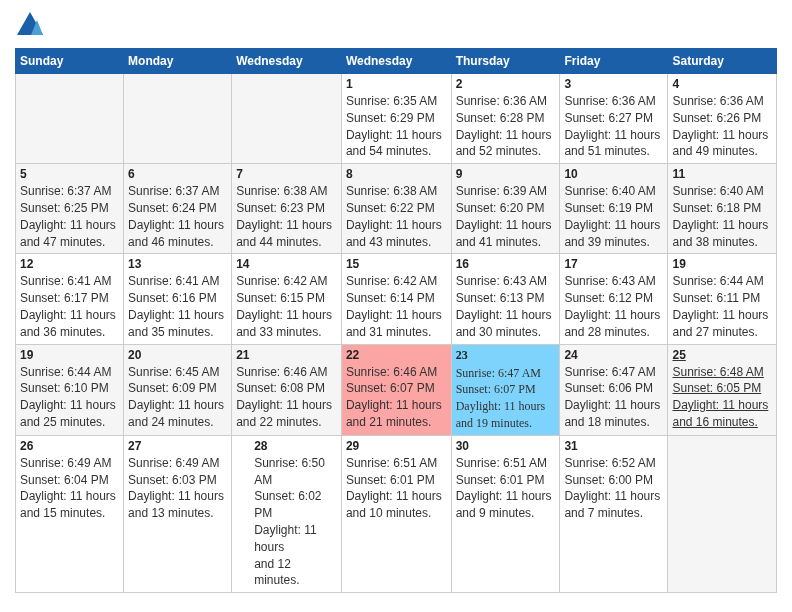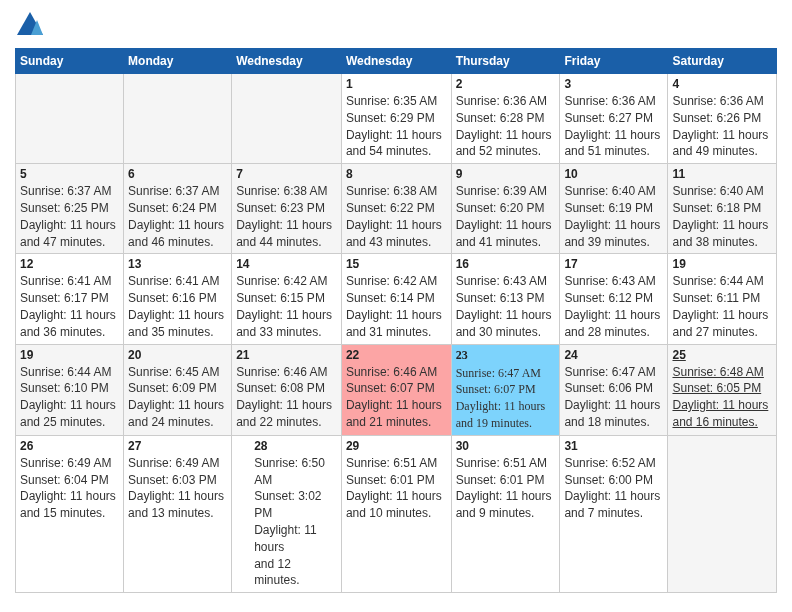--- a/index.html
+++ b/index.html
@@ -326,21 +326,21 @@
           <td style="background: rgb(255, 255, 255);">
             <div class="day-number">27</div>
             <div class="day-info" style="white-space: pre-line;">Sunrise: 6:49 AM
 Sunset: 6:03 PM
 Daylight: 11 hours
 and 13 minutes.</div>
           </td>
           <td style="background: rgb(255, 255, 255); padding-left: 22px;">
             <div class="day-number">28</div>
             <div class="day-info" style="white-space: pre-line;">Sunrise: 6:50 AM
-Sunset: 3:02 PM
+Sunset: 6:02 PM
 Daylight: 11 hours
 and 12 minutes.</div>
           </td>
           <td style="background: rgb(255, 255, 255);">
             <div class="day-number">29</div>
             <div class="day-info" style="white-space: pre-line;">Sunrise: 6:51 AM
 Sunset: 6:01 PM
 Daylight: 11 hours
 and 10 minutes.</div>
           </td>

